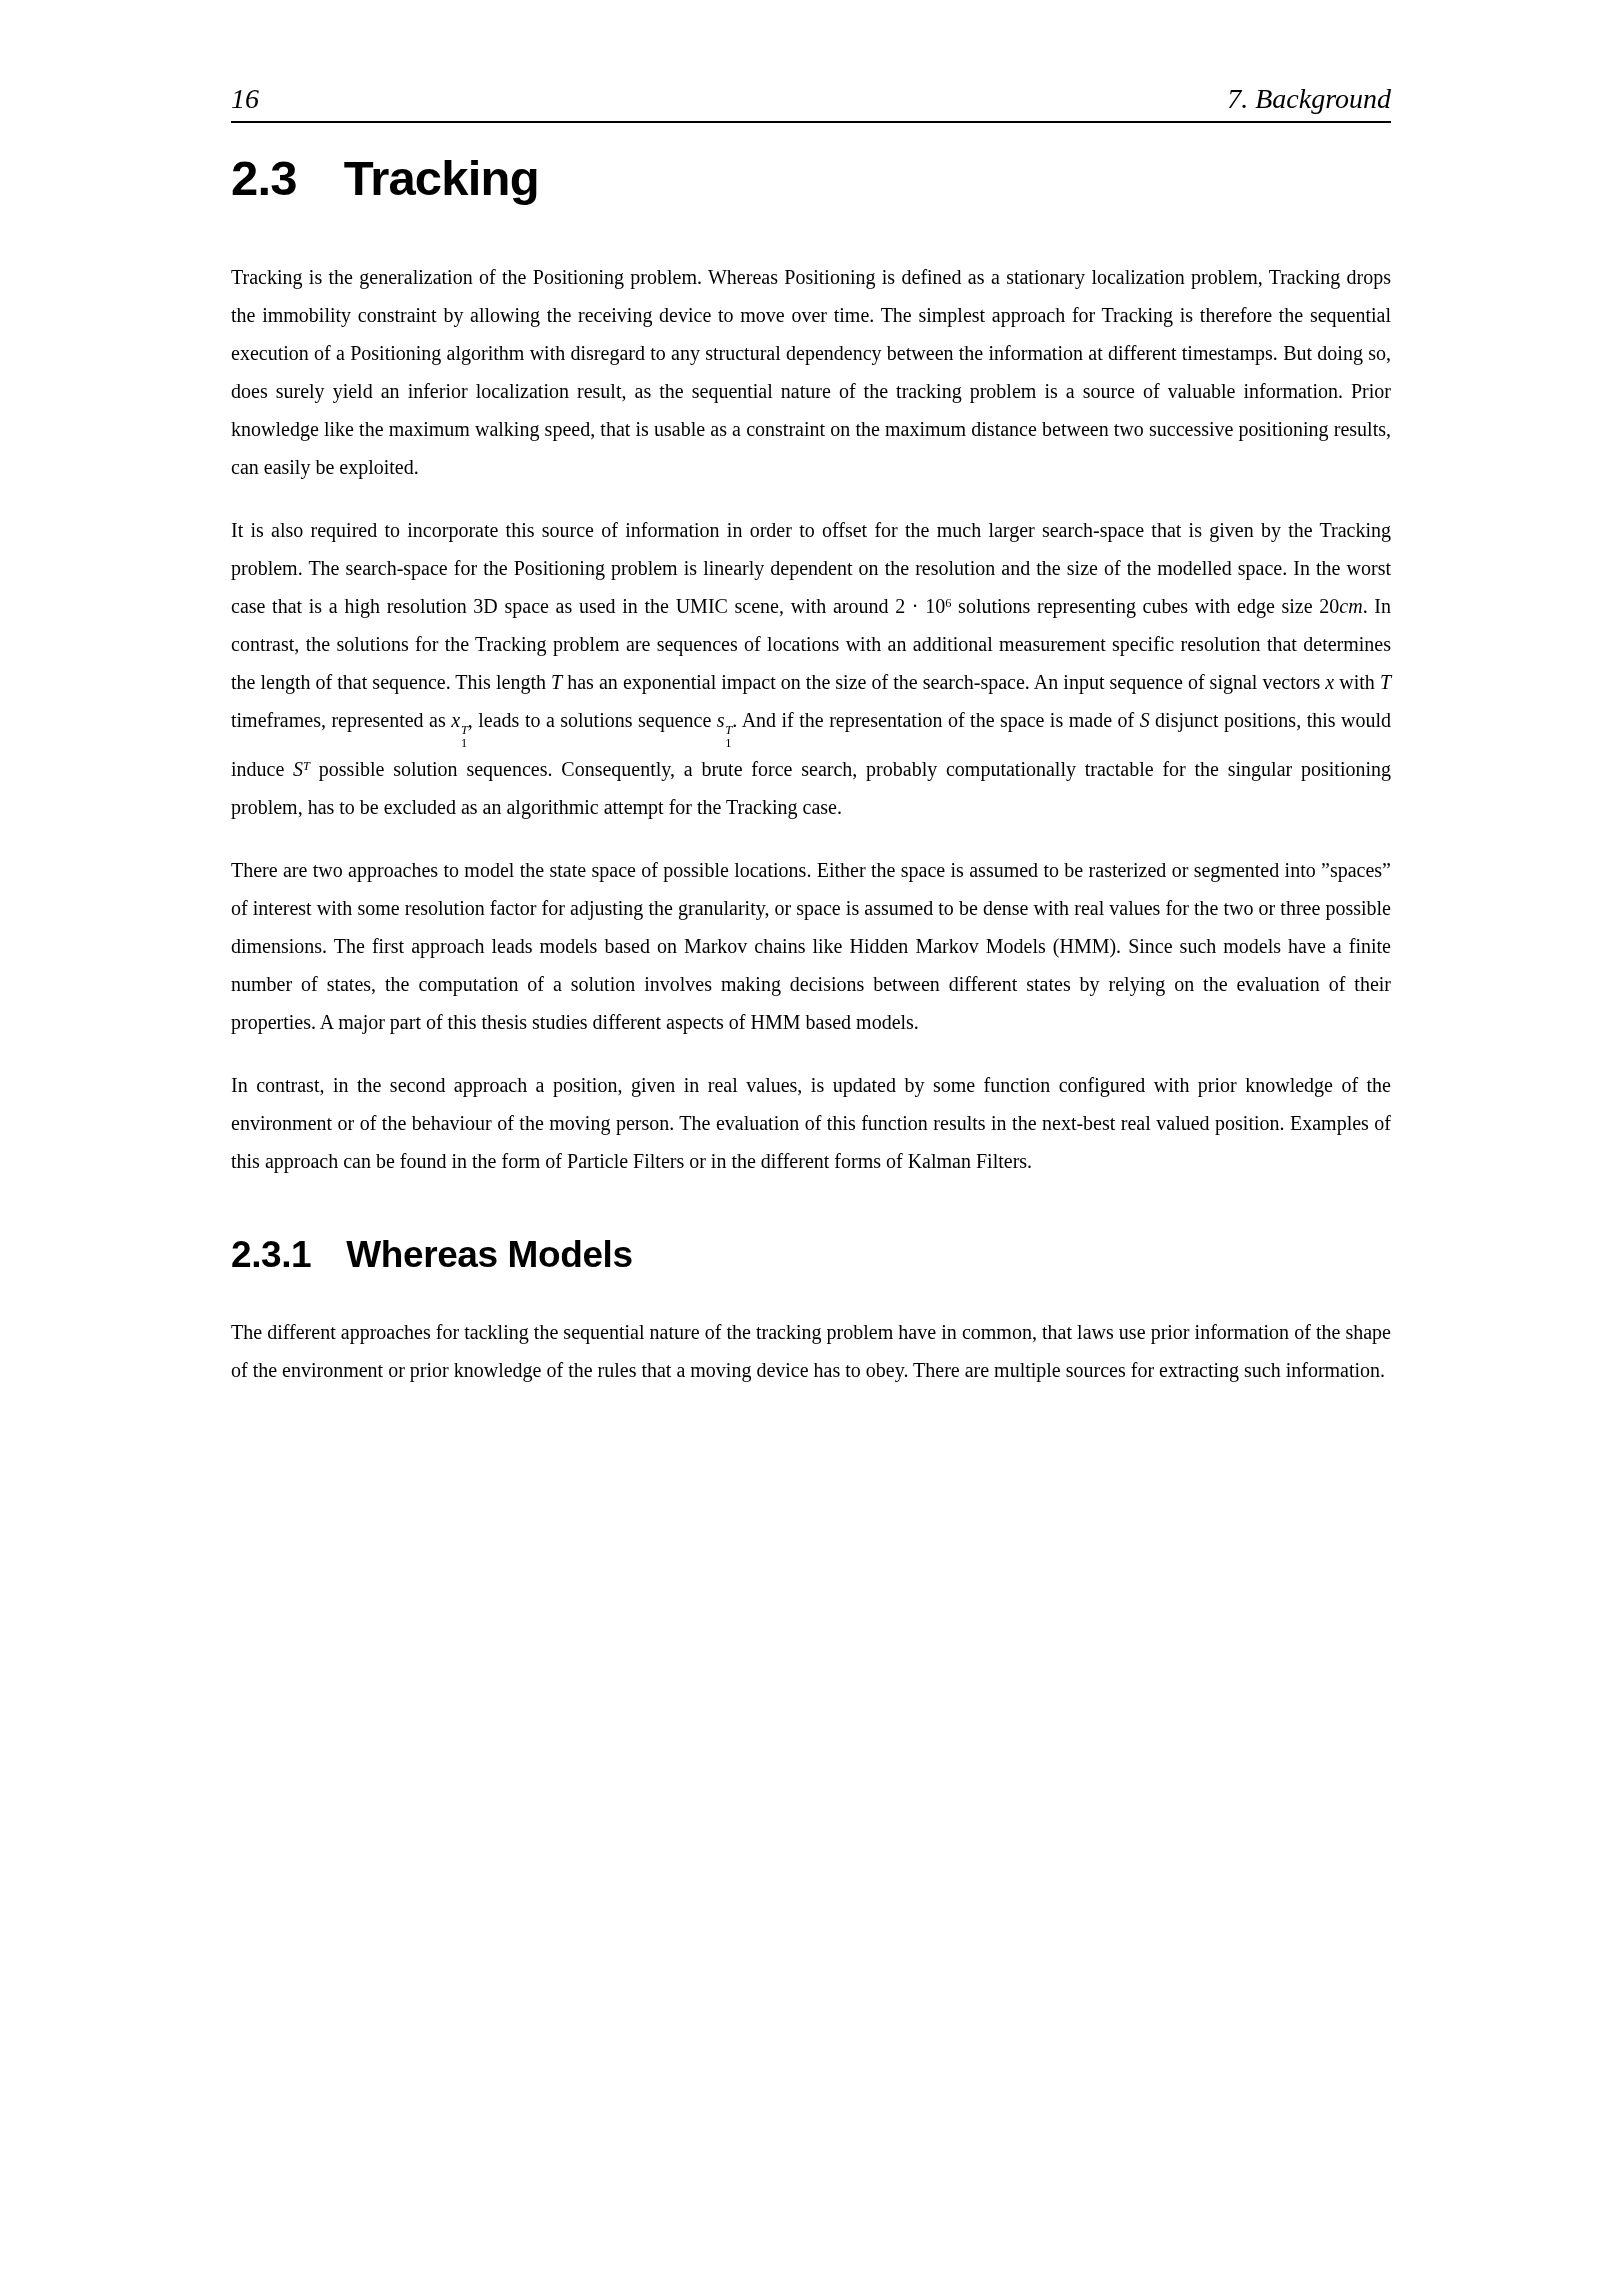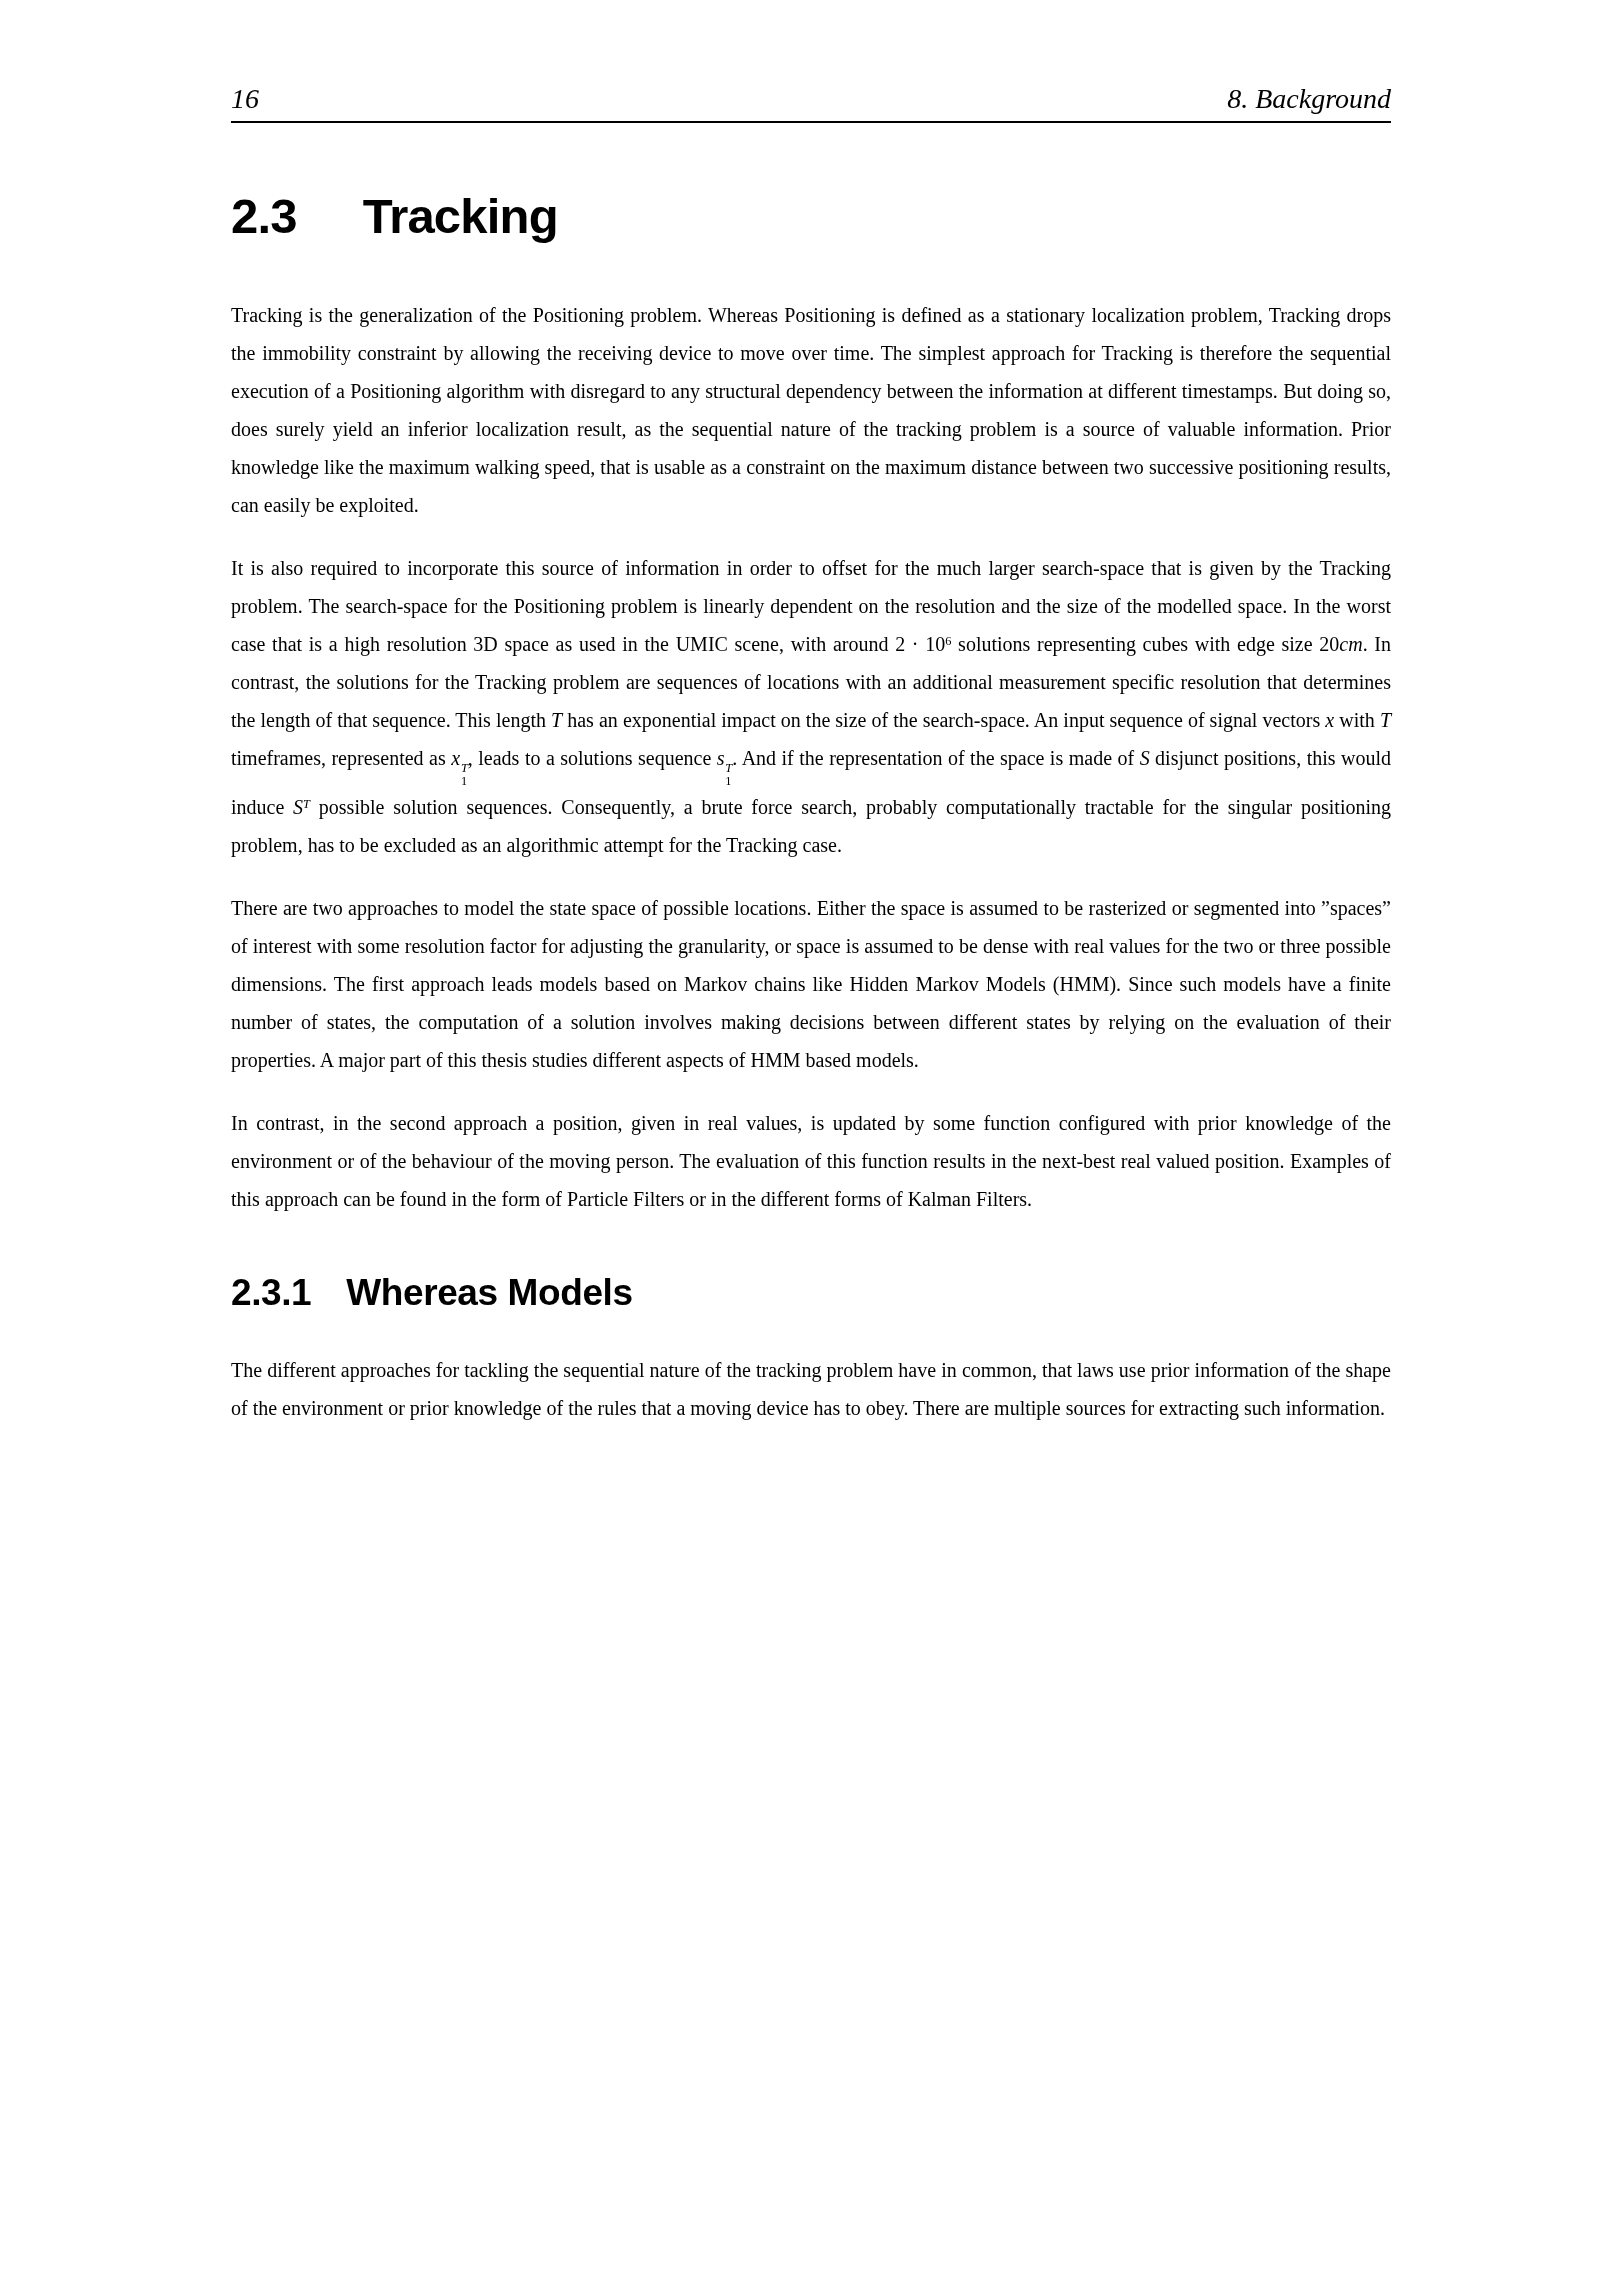--- a/index.html
+++ b/index.html
@@ -33,27 +33,27 @@
   }
   .header-rule {
     border: none;
     border-top: 2.4px solid #000000;
     margin: 8px 0 0 0;
     width: 100%;
   }
   .section-heading {
     display: flex;
     align-items: baseline;
-    gap: 66px;
+    gap: 47px;
     font-family: "Liberation Sans", sans-serif;
     font-weight: bold;
     font-size: 49px;
     line-height: 55px;
     letter-spacing: -0.8px;
-    margin: 66px 0 0 0;
+    margin: 28px 0 0 0;
   }
   .subsection-heading {
     display: flex;
     align-items: baseline;
     gap: 35px;
     font-family: "Liberation Sans", sans-serif;
     font-weight: bold;
     font-size: 37px;
     line-height: 42px;
     letter-spacing: -0.4px;
@@ -94,21 +94,21 @@
   }
 </style>
 </head>
 <body>
 
 <div class="page">
   <div class="content">
 
     <div class="running-header">
       <span>16</span>
-      <span>8. Background</span>
+      <span>7. Background</span>
     </div>
     <hr class="header-rule">
 
     <h1 class="section-heading">
       <span>2.3</span>
       <span>Tracking</span>
     </h1>
 
     <div class="body-text">
       <p>Tracking is the generalization of the Positioning problem. Whereas Positioning is defined as a stationary localization problem, Tracking drops the immobility constraint by allowing the receiving device to move over time. The simplest approach for Tracking is therefore the sequential execution of a Positioning algorithm with disregard to any structural dependency between the information at different timestamps. But doing so, does surely yield an inferior localization result, as the sequential nature of the tracking problem is a source of valuable information. Prior knowledge like the maximum walking speed, that is usable as a constraint on the maximum distance between two successive positioning results, can easily be exploited.</p>

